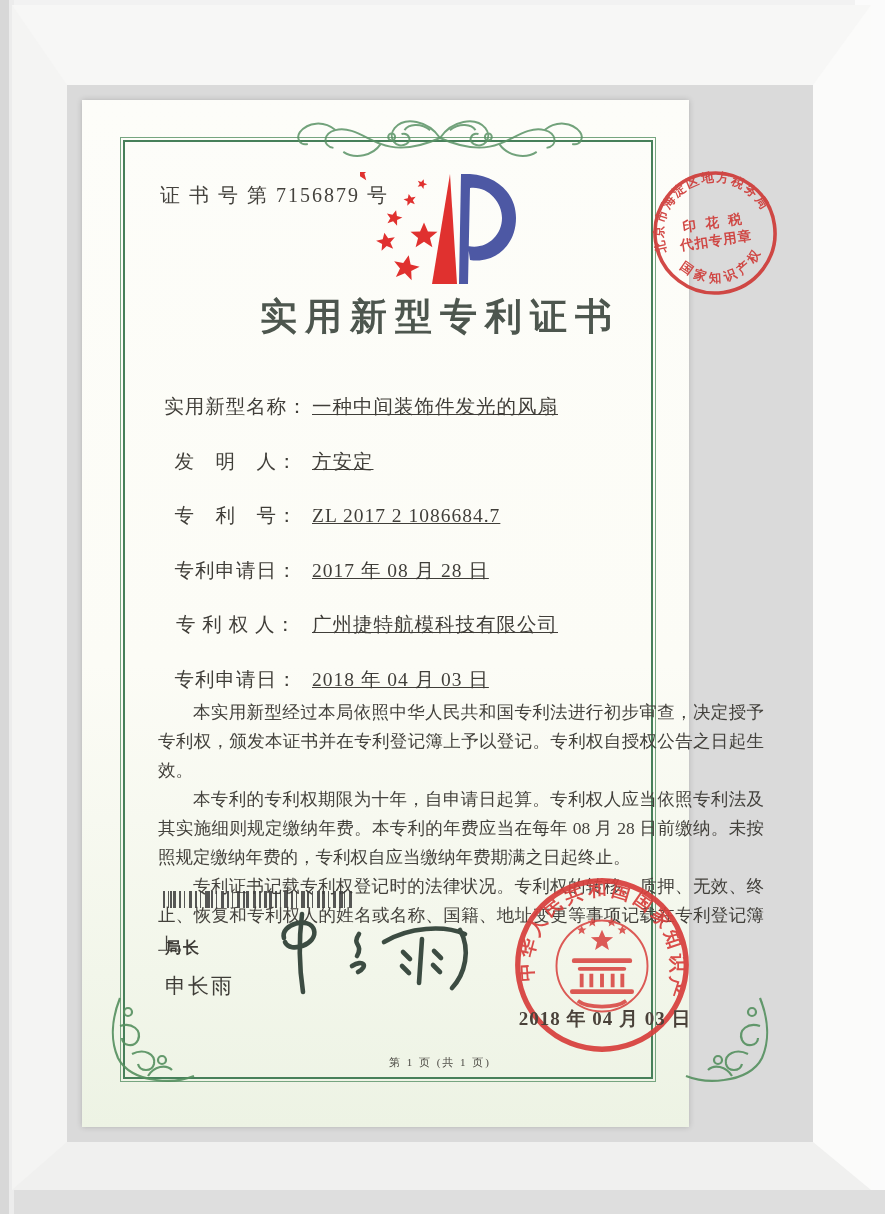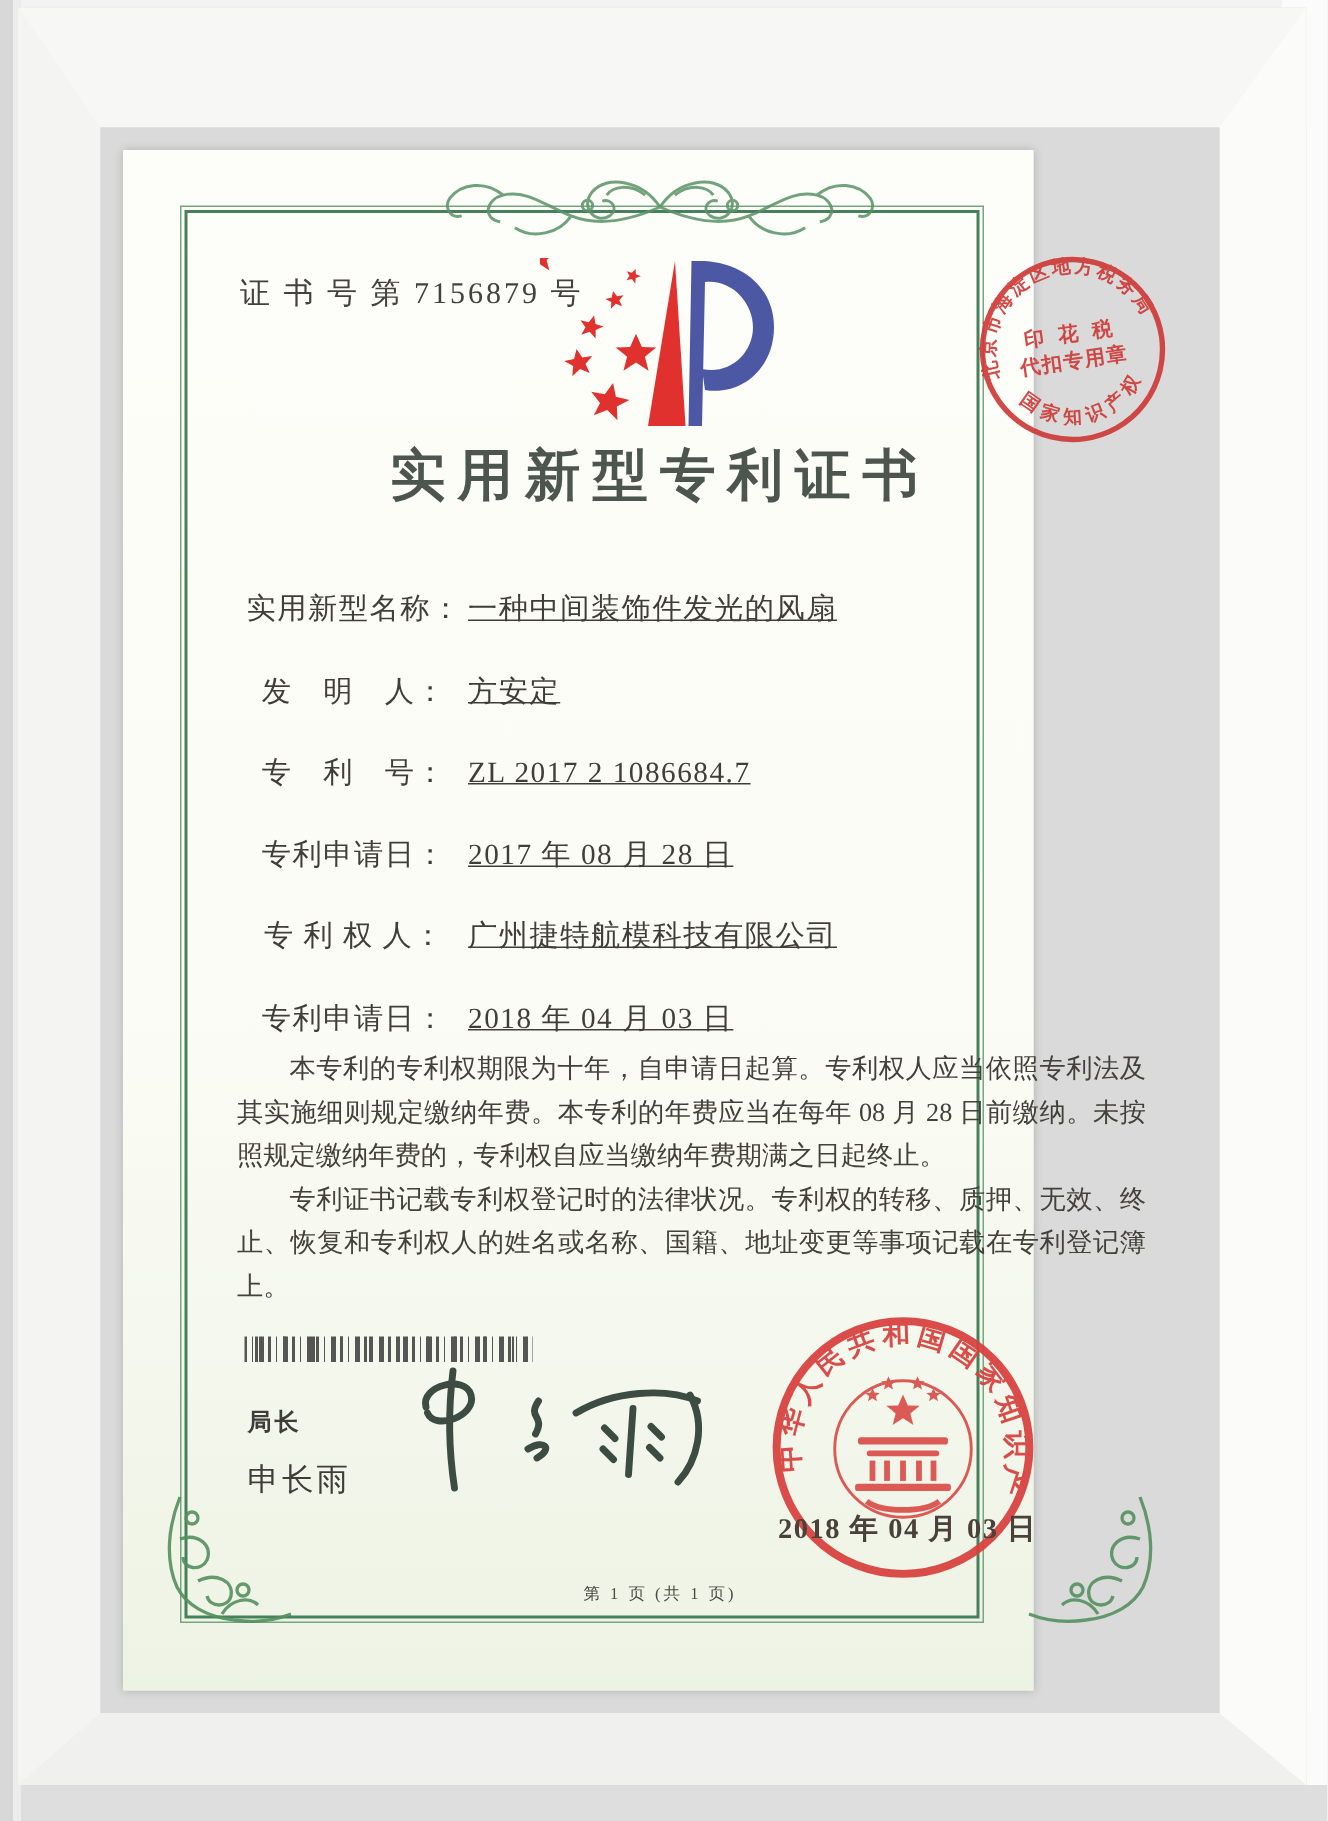--- a/index.html
+++ b/index.html
@@ -153,20 +153,21 @@
             <span class="field-label">专 利 权 人：</span>
             <span class="field-value">广州捷特航模科技有限公司</span>
           </div>
           <div class="field-row">
             <span class="field-label">专利申请日：</span>
             <span class="field-value">2018 年 04 月 03 日</span>
           </div>
         </div>
 
         <div class="abs paragraphs">
+          <p>本实用新型经过本局依照中华人民共和国专利法进行初步审查，决定授予专利权，颁发本证书并在专利登记簿上予以登记。专利权自授权公告之日起生效。</p>
           <p>本专利的专利权期限为十年，自申请日起算。专利权人应当依照专利法及其实施细则规定缴纳年费。本专利的年费应当在每年 08 月 28 日前缴纳。未按照规定缴纳年费的，专利权自应当缴纳年费期满之日起终止。</p>
           <p>专利证书记载专利权登记时的法律状况。专利权的转移、质押、无效、终止、恢复和专利权人的姓名或名称、国籍、地址变更等事项记载在专利登记簿上。</p>
         </div>
 
         <div class="abs barcode"></div>
 
         <div class="abs sign-title">局长</div>
         <div class="abs sign-name">申长雨</div>
         <svg class="abs signature" viewBox="0 0 215 95">
           <g stroke="#3c4c42" stroke-width="4.6" fill="none" stroke-linecap="round">

